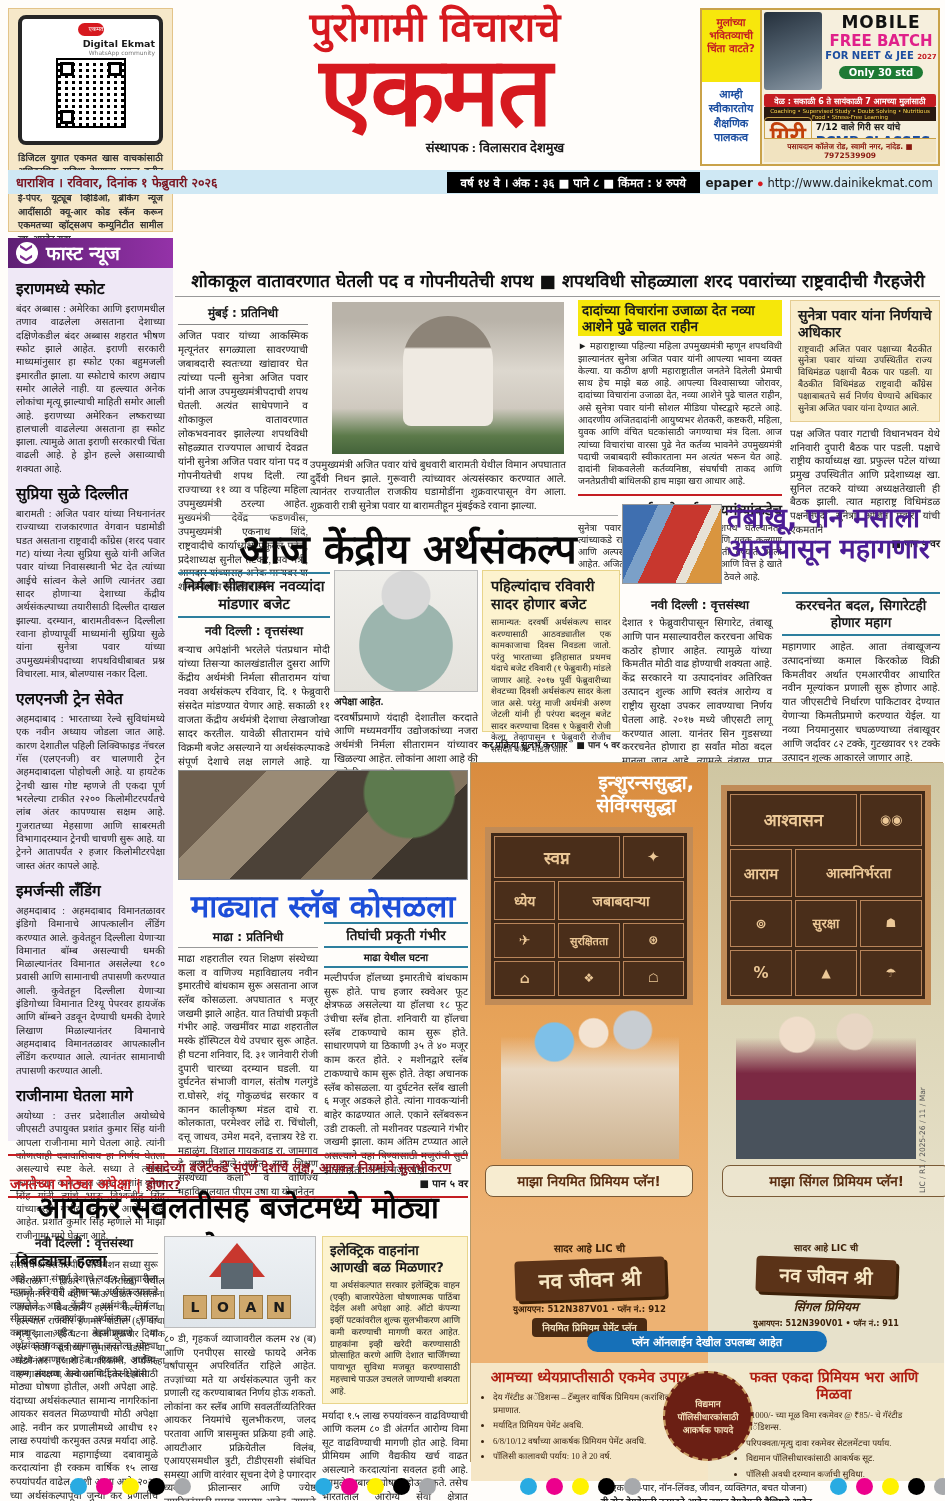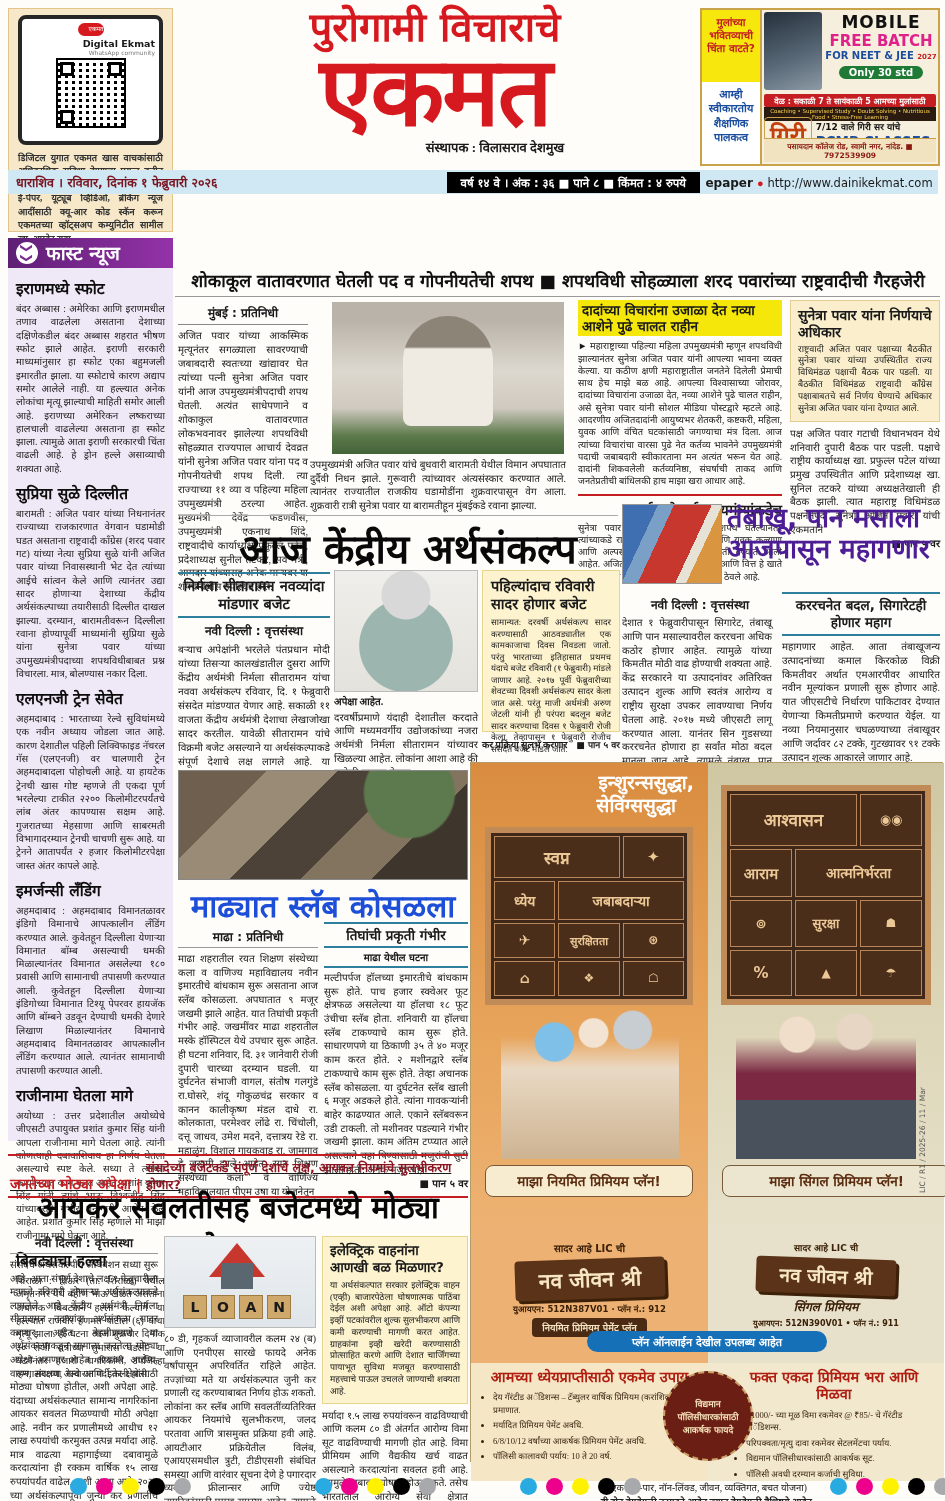--- a/index.html
+++ b/index.html
@@ -83,21 +83,21 @@
     <div style="flex:1;position:relative;">
       <div class="abs ph" style="left:2px;top:2px;width:58px;height:78px;background:linear-gradient(160deg,#25303c,#5a6a78 60%,#8d9aa6);border-radius:3px;"></div>
       <div class="abs" style="left:62px;top:2px;width:114px;text-align:center;">
         <div class="bold" style="font-size:17px;color:#111;letter-spacing:1px;">MOBILE</div>
         <div class="bold" style="font-size:15px;color:#e0218a;">FREE BATCH</div>
         <div class="bold" style="font-size:10px;color:#1c4ea0;">
           <span>FOR NEET &amp; JEE</span> <span style="color:#c41d22;font-size:7px;">2027</span>
         </div>
         <div style="display:inline-block;background:#1e7a34;color:#fff;font-weight:bold;font-size:10px;border-radius:9px;padding:1px 10px;margin-top:2px;">Only 30 std</div>
       </div>
-      <div style="position:absolute;left:2px;top:84px;right:2px;background:#c41d22;color:#fff;font-weight:bold;font-size:8px;text-align:center;padding:1px 0;border-radius:2px;">वेळ : सकाळी 7 ते सायंकाळी 5 आमच्या मुलांसाठी</div>
+      <div style="position:absolute;left:2px;top:84px;right:2px;background:#c41d22;color:#fff;font-weight:bold;font-size:8px;text-align:center;padding:1px 0;border-radius:2px;">वेळ : सकाळी 6 ते सायंकाळी 7 आमच्या मुलांसाठी</div>
       <div style="position:absolute;left:2px;top:97px;right:2px;background:#2a1a10;color:#ffd84d;font-size:5.5px;text-align:center;padding:1px 0;">Coaching • Supervised Study • Doubt Solving • Nutritious Food • Stress-Free Learning</div>
       <div style="position:absolute;left:2px;top:107px;right:2px;display:flex;align-items:center;gap:4px;">
         <span style="color:#c2410c;font-weight:bold;font-size:24px;font-family:'DejaVu Serif',serif;border:1.5px solid #c9a24a;border-radius:4px;padding:0 5px;">गिरी</span>
         <span style="text-align:left;">
           <span class="bold" style="font-size:9px;color:#111;display:block;">7/12 वाले गिरी सर यांचे</span>
           <span class="bold" style="font-size:13.5px;color:#1c4ea0;display:block;">PCMB CLASSES</span>
         </span>
       </div>
       <div style="position:absolute;left:2px;bottom:2px;right:2px;background:#f1e3c0;color:#8a1a10;font-weight:bold;font-size:7.5px;text-align:center;padding:2px 0;border-top:1px solid #c9a24a;">पसायदान कॉलेज रोड, स्वामी नगर, नांदेड. ■ 7972539909</div>
     </div>

